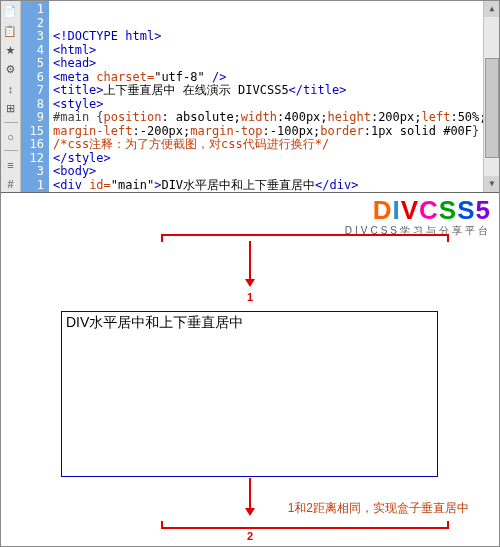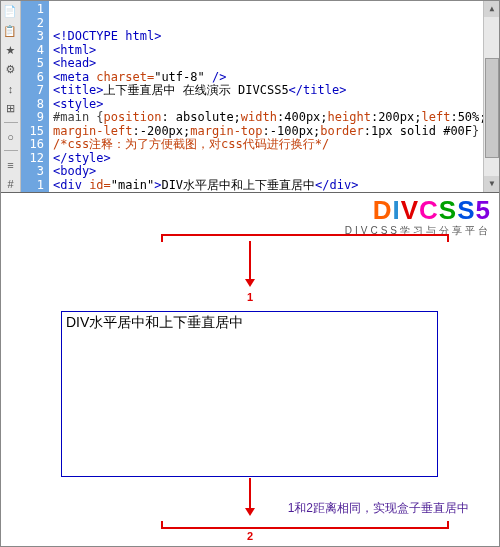--- a/index.html
+++ b/index.html
@@ -36,21 +36,21 @@
 .bracket-top { position: absolute; left: 160px; right: 50px; top: 3px; height: 8px; border: 2px solid #e00000; border-bottom: none; }
 .arrow-down1 { position: absolute; left: 50%; top: 10px; transform: translateX(-50%); }
 .arrow-line1 { width: 2px; height: 38px; background: #e00000; margin: 0 auto; }
 .arrow-head1 { width: 0; height: 0; border-left: 5px solid transparent; border-right: 5px solid transparent; border-top: 8px solid #e00000; margin: 0 auto; }
 .num-label { position: absolute; left: 50%; transform: translateX(-50%); color: #e00000; font-size: 11px; font-weight: bold; }
 .num1 { top: 60px; }
 .centered-box { position: absolute; left: 60px; top: 80px; width: 377px; height: 166px; border: 1px solid #0000c0; padding: 2px 4px; font-size: 14px; color: #000; }
 .bracket-bot { position: absolute; left: 160px; right: 50px; bottom: 18px; height: 8px; border: 2px solid #e00000; border-top: none; }
 .arrow-down2 { position: absolute; left: 50%; top: 247px; transform: translateX(-50%); }
 .num2 { bottom: 5px; }
-.note { position: absolute; right: 30px; bottom: 30px; color: #4c1d95; font-size: 12px; }
+.note { position: absolute; right: 30px; bottom: 30px; color: #c2410c; font-size: 12px; }
 </style>
 </head>
 <body>
 
 <div class="container">
 
   <div class="editor-pane">
     <div class="toolbar">
       <div class="tool-icon">📄</div>
       <div class="tool-icon">📋</div>

